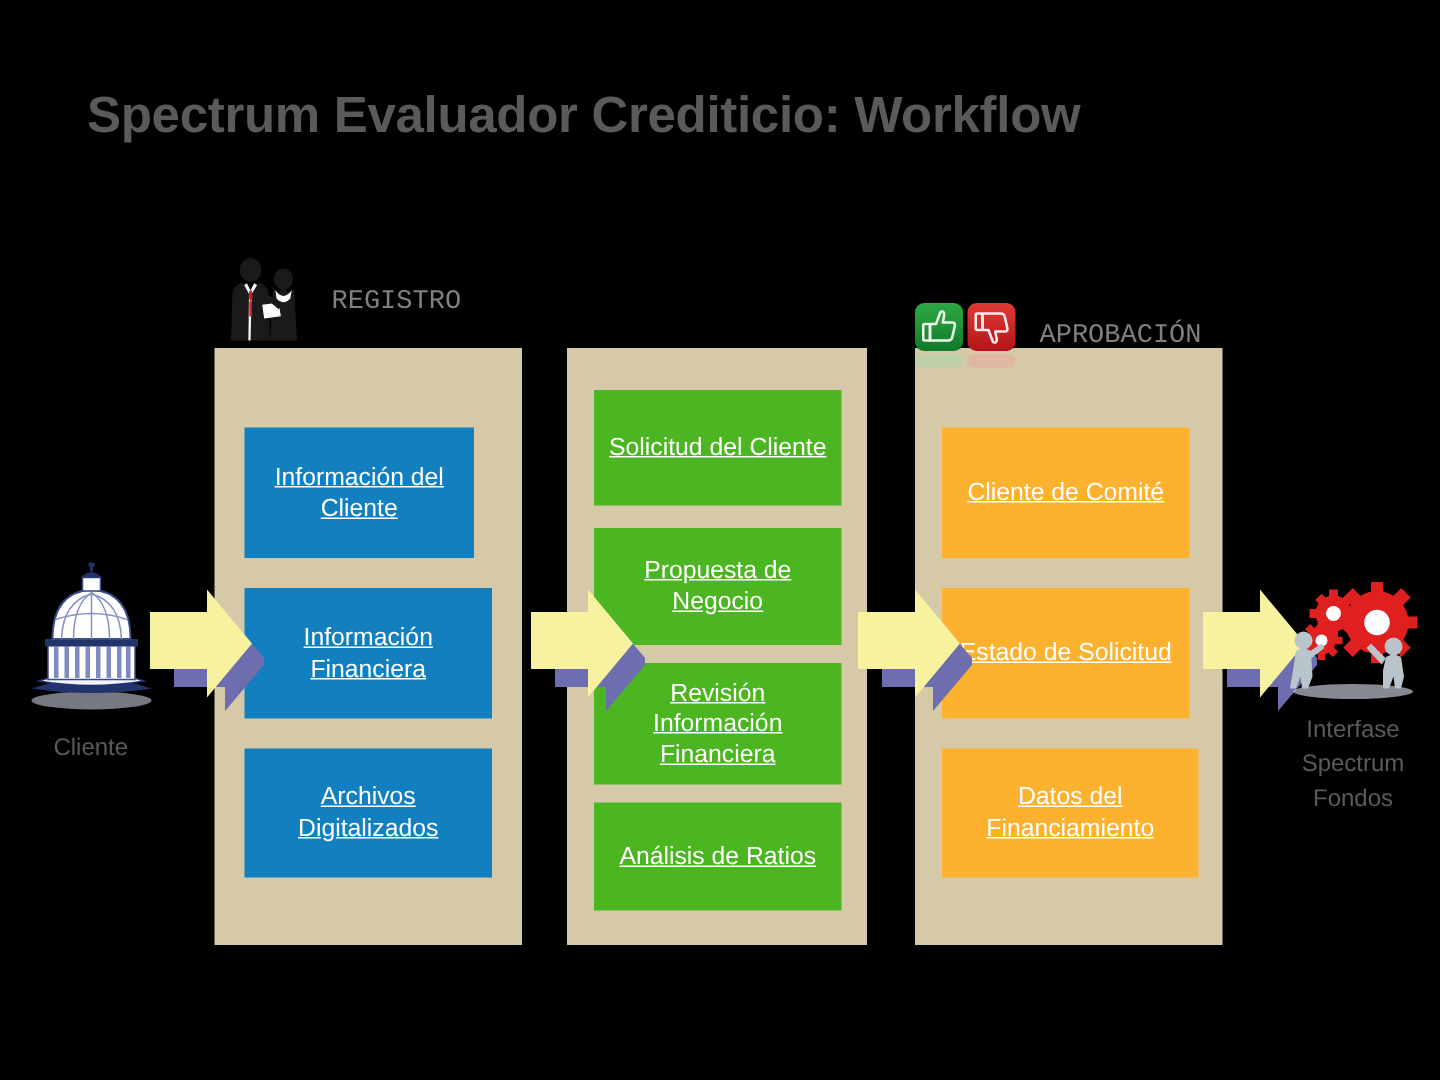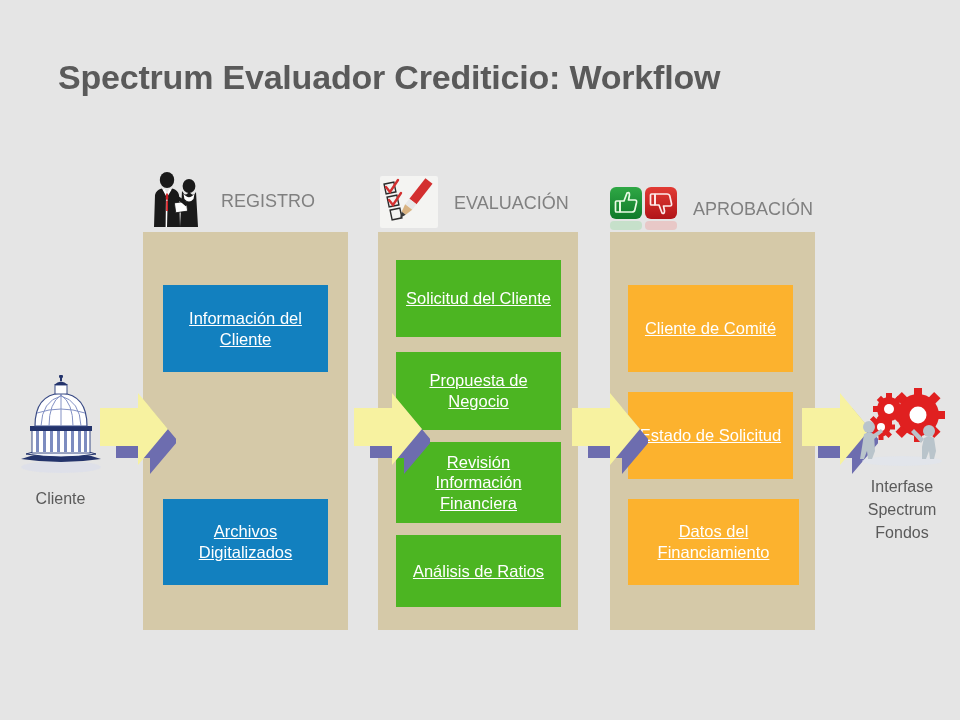--- a/index.html
+++ b/index.html
@@ -10,21 +10,21 @@
   body {
     width: 960px;
     height: 720px;
     position: relative;
     overflow: hidden;
     font-family: "Liberation Sans", sans-serif;
   }
   .canvas {
     position: absolute;
     inset: 0;
-    background: #e5e5e5;
+    background: #000000;
     padding-left: 28px;
   }
 
   
   .title {
     position: absolute;
     left: 58px;
     top: 58px;
     font-size: 34px;
     font-weight: bold;
@@ -41,24 +41,25 @@
   #panel-registro   { left: 143px; top: 232px; width: 205px; height: 398px; }
   #panel-evaluacion { left: 378px; top: 232px; width: 200px; height: 398px; }
   #panel-aprobacion { left: 610px; top: 232px; width: 205px; height: 398px; }
 
   
   .phase-header {
     position: absolute;
     display: flex;
     align-items: center;
     height: 62px;
+    font-family: Liberation Mono, monospace;
   }
   #header-registro   { left: 145px; top: 170px; }
   #header-evaluacion { left: 378px; top: 172px; }
-  #header-aprobacion { left: 607px; top: 178px; }
+  #header-aprobacion { left: 607px; top: 193px; }
 
   .phase-label {
     font-size: 18px;
     color: #808080;
     white-space: nowrap;
     margin-left: 10px;
   }
   .phase-icon {
     width: 66px;
     height: 60px;
@@ -78,21 +79,21 @@
     line-height: 1.25;
     padding: 2px 6px;
     box-sizing: border-box;
     text-decoration: underline;
   }
   .pbox.blue   { background: #1280bf; }
   .pbox.green  { background: #4cb522; }
   .pbox.orange { background: #fcb22e; }
 
   
-  #box-info-cliente    { left: 163px; top: 285px; width: 165px; height: 87px; }
+  #box-info-cliente    { left: 163px; top: 285px; width: 153px; height: 87px; }
   #box-info-financiera { left: 163px; top: 392px; width: 165px; height: 87px; }
   #box-archivos        { left: 163px; top: 499px; width: 165px; height: 86px; }
   
   #box-solicitud   { left: 396px; top: 260px; width: 165px; height: 77px; }
   #box-propuesta   { left: 396px; top: 352px; width: 165px; height: 78px; }
   #box-revision    { left: 396px; top: 442px; width: 165px; height: 81px; }
   #box-analisis    { left: 396px; top: 535px; width: 165px; height: 72px; }
   
   #box-informe     { left: 628px; top: 285px; width: 165px; height: 87px; }
   #box-estado      { left: 628px; top: 392px; width: 165px; height: 87px; }
@@ -156,45 +157,20 @@
         <path d="M38.5 22.5 Q44 30 49.5 22.5 L48.5 28 Q44 33 39.4 28 Z" fill="#ffffff"></path>
 
         <rect x="30" y="31" width="12" height="10" fill="#ffffff" stroke="#1a1a1a" stroke-width="0.8" transform="rotate(-8 36 36)"></rect>
 
         <path d="M33 27 Q39 31 42 34" stroke="#1a1a1a" stroke-width="3.5" fill="none"></path>
       </svg>
     </div>
     <div class="phase-label">REGISTRO</div>
   </div>
 
-  <div class="phase-header" id="header-evaluacion">
-    <div class="phase-icon">
-      <svg viewBox="0 0 66 60" width="66" height="60">
-        <rect x="2" y="3" width="58" height="52" rx="2" fill="#f4f4f2"></rect>
-
-        <g stroke="#2b2b2b" stroke-width="1.4" fill="none">
-          <rect x="7" y="10" width="10" height="10" transform="rotate(-12 12 15)"></rect>
-          <rect x="10" y="23" width="10" height="10" transform="rotate(-12 15 28)"></rect>
-          <rect x="13" y="36" width="10" height="10" transform="rotate(-12 18 41)"></rect>
-        </g>
-        <g stroke="#d32f2f" stroke-width="2.4" fill="none" stroke-linecap="round">
-          <path d="M8 14 L12 19 L20 7"></path>
-          <path d="M11 27 L15 32 L23 20"></path>
-        </g>
-
-        <g transform="rotate(38 40 26)">
-          <rect x="33" y="5" width="9" height="26" fill="#d32f2f"></rect>
-          <rect x="33" y="31" width="9" height="7" fill="#e8e8e8"></rect>
-          <path d="M33 38 L42 38 L40 46 L35 46 Z" fill="#d9b382"></path>
-          <path d="M35 46 L40 46 L37.5 52 Z" fill="#3a3a3a"></path>
-        </g>
-      </svg>
-    </div>
-    <div class="phase-label">EVALUACIÓN</div>
-  </div>
 
   <div class="phase-header" id="header-aprobacion">
     <div class="phase-icon" style="width:76px;">
       <svg viewBox="0 0 76 60" width="76" height="60">
         <defs>
           <linearGradient id="gGreen" x1="0" y1="0" x2="0" y2="1">
             <stop offset="0" stop-color="#2fa845"></stop>
               <stop offset="1" stop-color="#0f7a2a"></stop>
           </linearGradient>
           <linearGradient id="gRed" x1="0" y1="0" x2="0" y2="1">
@@ -216,20 +192,21 @@
         </g>
 
         <rect x="3" y="42" width="32" height="9" rx="4" fill="#9fd9a8" opacity="0.45"></rect>
         <rect x="38" y="42" width="32" height="9" rx="4" fill="#eaa3a2" opacity="0.45"></rect>
       </svg>
     </div>
     <div class="phase-label">APROBACIÓN</div>
   </div>
 
   <div class="pbox blue" id="box-info-cliente">Información del Cliente</div>
+  <div class="pbox blue" id="box-info-financiera">Información Financiera</div>
   <div class="pbox blue" id="box-archivos">Archivos Digitalizados</div>
 
   <div class="pbox green" id="box-solicitud">Solicitud del Cliente</div>
   <div class="pbox green" id="box-propuesta">Propuesta de Negocio</div>
   <div class="pbox green" id="box-revision">Revisión Información Financiera</div>
   <div class="pbox green" id="box-analisis">Análisis de Ratios</div>
 
   <div class="pbox orange" id="box-informe">Cliente de Comité</div>
   <div class="pbox orange" id="box-estado">Estado de Solicitud</div>
   <div class="pbox orange" id="box-datos">Datos del Financiamiento</div>

